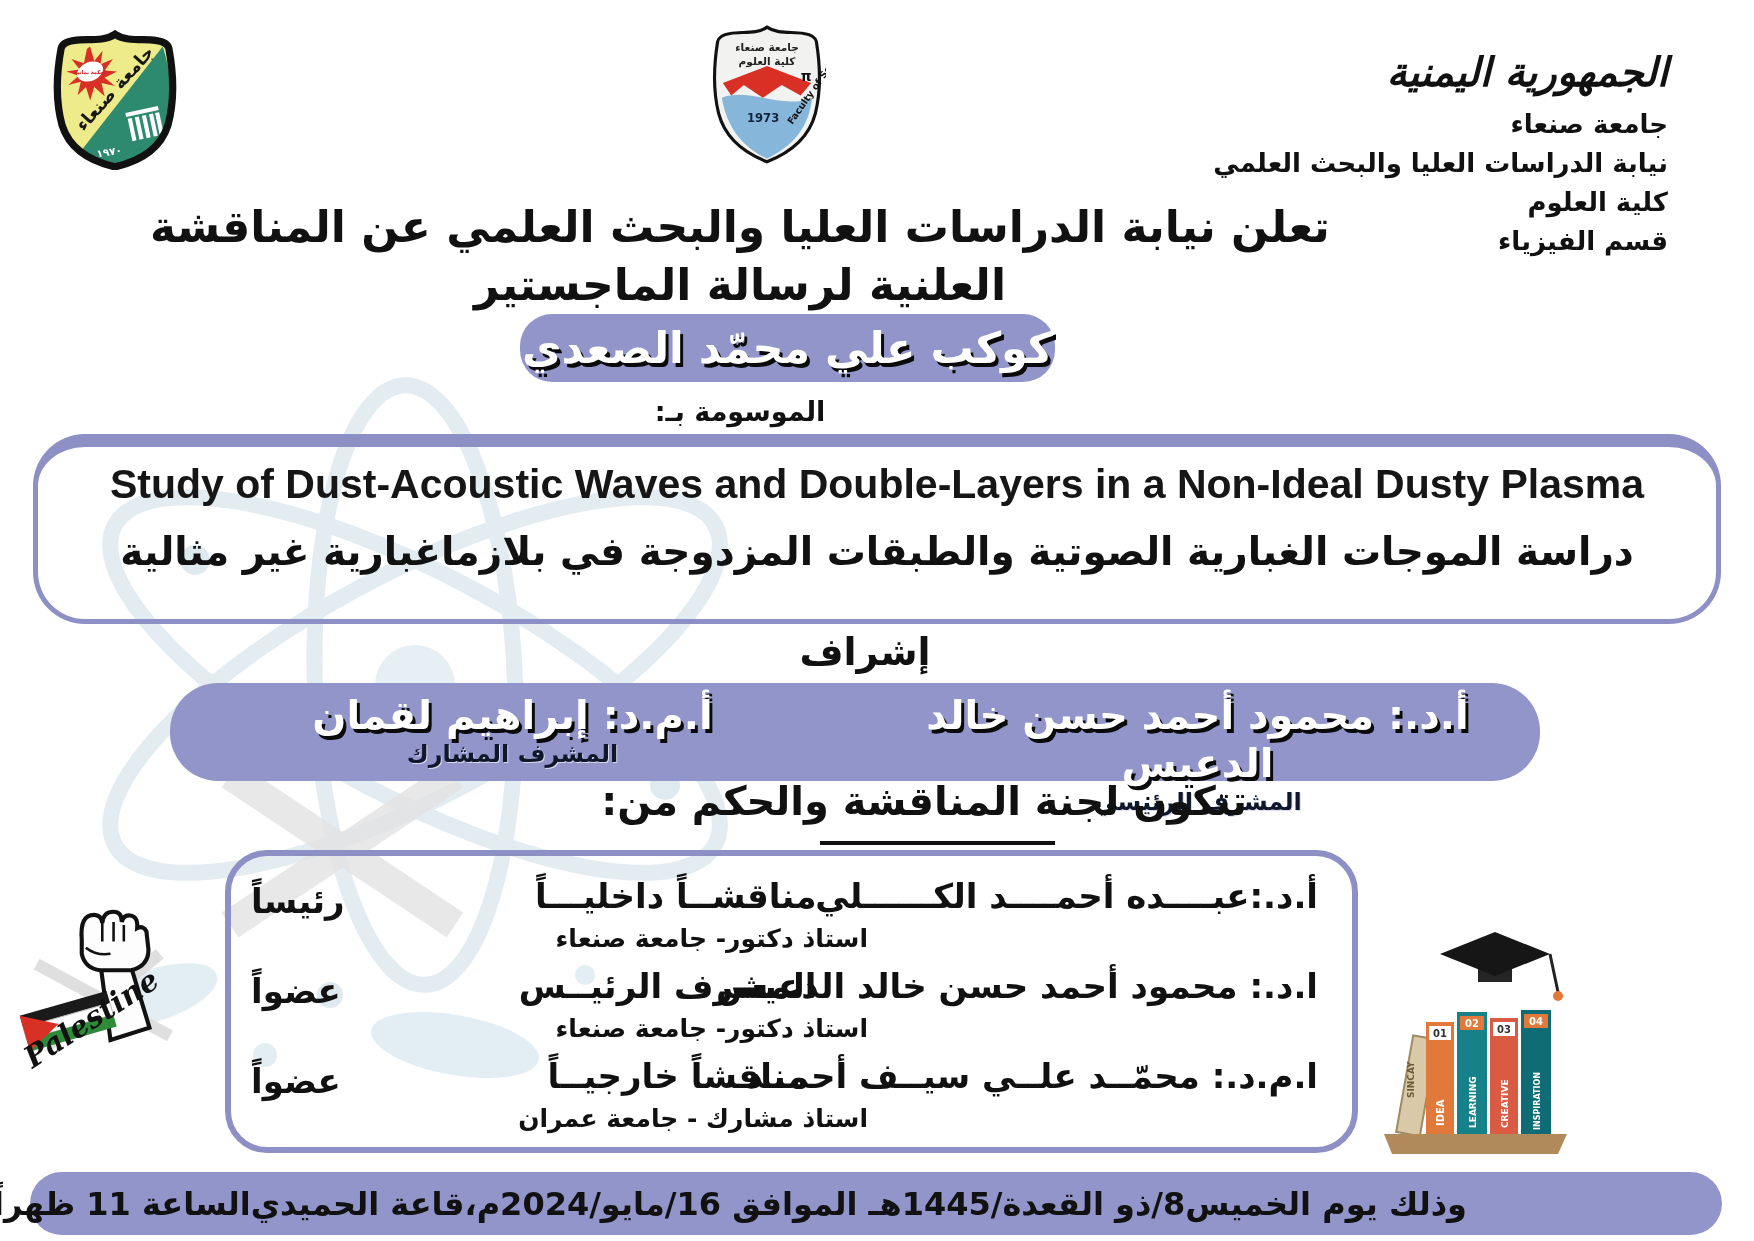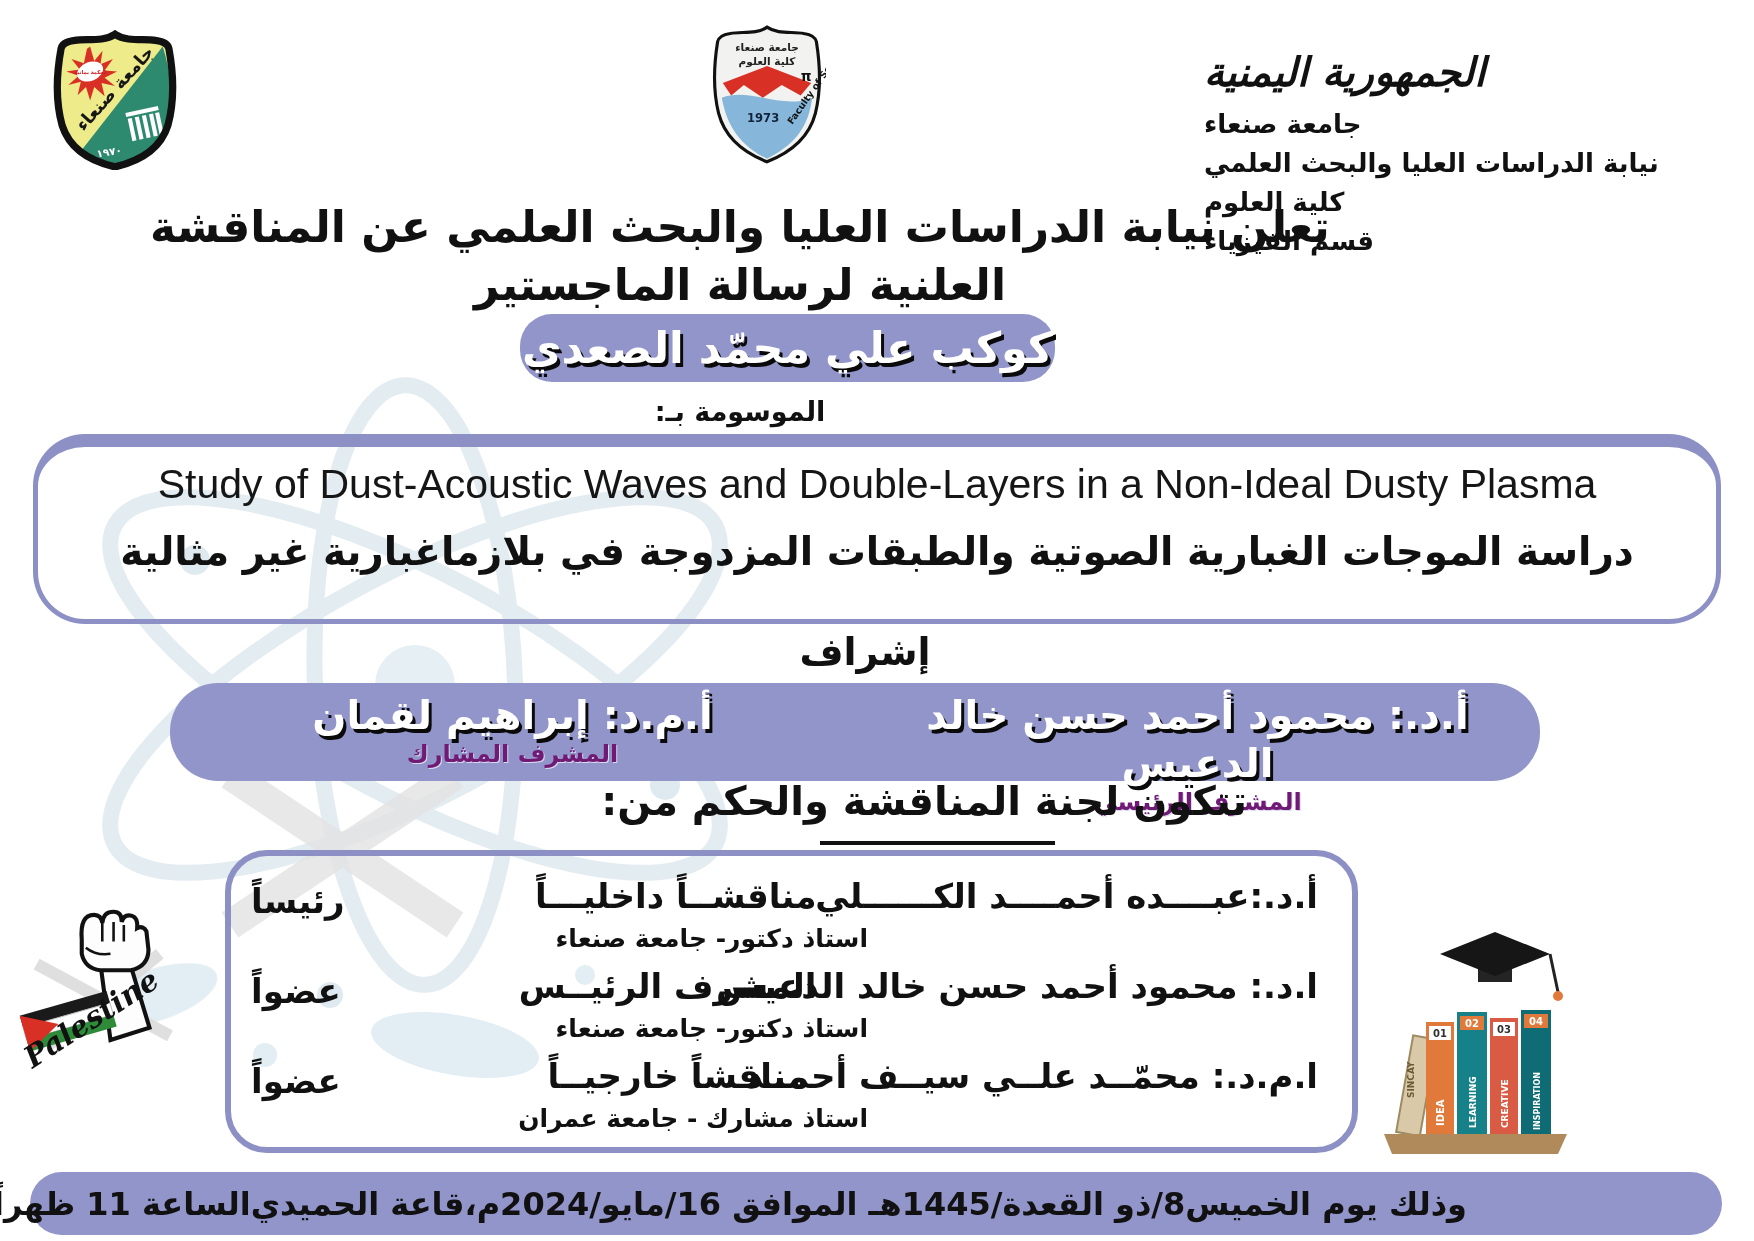--- a/index.html
+++ b/index.html
@@ -6,46 +6,46 @@
   .page{
     position:relative;width:1754px;height:1241px;background:#ffffff;overflow:hidden;
     font-family:"DejaVu Sans",sans-serif;color:#111;margin:0 auto;
   }
   
   .watermark{position:absolute;left:25px;top:355px;z-index:0;}
   
   .univ-shield{position:absolute;left:52px;top:30px;z-index:2;}
   .faculty-badge{position:absolute;left:708px;top:24px;z-index:2;}
   
-  .letterhead{position:absolute;top:48px;right:80px;width:470px;text-align:left;z-index:2;}
+  .letterhead{position:absolute;top:48px;right:86px;width:470px;text-align:right;z-index:2;}
   .lh-country{font-family:"DejaVu Serif",serif;font-style:italic;font-weight:bold;font-size:40px;margin-bottom:14px;}
   .lh-line{font-weight:bold;font-size:26px;margin-bottom:9px;}
   
   .announce{position:absolute;top:198px;left:85px;width:1310px;text-align:center;z-index:2;
     font-weight:bold;font-size:44px;line-height:1.32;}
   
   .name-banner{position:absolute;left:520px;top:314px;width:535px;height:68px;background:#9295ca;
     border-radius:32px;display:flex;align-items:center;justify-content:center;z-index:2;}
   .name-banner span{font-size:43px;font-weight:bold;color:#fff;text-shadow:3px 4px 0 #0a0a0a;}
   .titled-label{position:absolute;top:396px;left:85px;width:1310px;text-align:center;
     font-size:27px;font-weight:bold;z-index:2;}
   
   .title-box{position:absolute;left:33px;top:434px;width:1688px;height:190px;box-sizing:border-box;
     border:5px solid #8d90c5;border-top-width:13px;border-radius:52px;z-index:2;background:transparent;text-align:center;}
-  .title-en{font-family:"Liberation Sans",sans-serif;font-weight:normal;font-size:41px;line-height:1.55;
+  .title-en{font-family:"Liberation Sans",sans-serif;font-weight:bold;font-size:41px;line-height:1.55;
     width:1600px;margin:6px auto 0 auto;color:#161616;}
   .title-ar{font-size:39px;font-weight:bold;margin-top:12px;}
   
   .sup-heading{position:absolute;top:630px;left:0;width:1730px;text-align:center;z-index:2;}
   .sup-heading span{font-size:38px;font-weight:bold;border-bottom:4px solid #111;padding:0 6px 10px 6px;}
   .sup-banner{position:absolute;left:170px;top:683px;width:1370px;height:98px;background:#9295ca;
     border-radius:48px;display:flex;flex-direction:row;z-index:2;box-sizing:border-box;padding-top:8px;}
   .sup{width:50%;text-align:center;}
   .sup-name{font-size:40px;font-weight:bold;color:#fff;text-shadow:3px 4px 0 #0a0a0a;line-height:1.2;}
-  .sup-role{font-size:24px;font-weight:bold;color:#701a75;text-shadow:1px 1px 0 #d8daee;margin-top:1px;}
+  .sup-role{font-size:24px;font-weight:bold;color:#0f172a;text-shadow:1px 1px 0 #d8daee;margin-top:1px;}
   
   .committee-heading{position:absolute;top:778px;right:507px;font-size:40px;font-weight:bold;z-index:2;}
   .committee-underline{position:absolute;left:820px;top:841px;width:235px;height:4px;background:#111;z-index:2;}
   .committee-box{position:absolute;left:225px;top:850px;width:1133px;height:303px;box-sizing:border-box;
     border:6px solid #8d90c5;border-radius:42px;z-index:2;padding:12px 34px 0 20px;}
   .member-row{display:grid;grid-template-columns:47% 26% 27%;align-items:center;
     font-size:34px;font-weight:bold;height:56px;}
   .m-name{text-align:right;white-space:nowrap;}
   .m-role{text-align:center;white-space:nowrap;}
   .m-pos{text-align:left;white-space:nowrap;margin-top:10px;}

